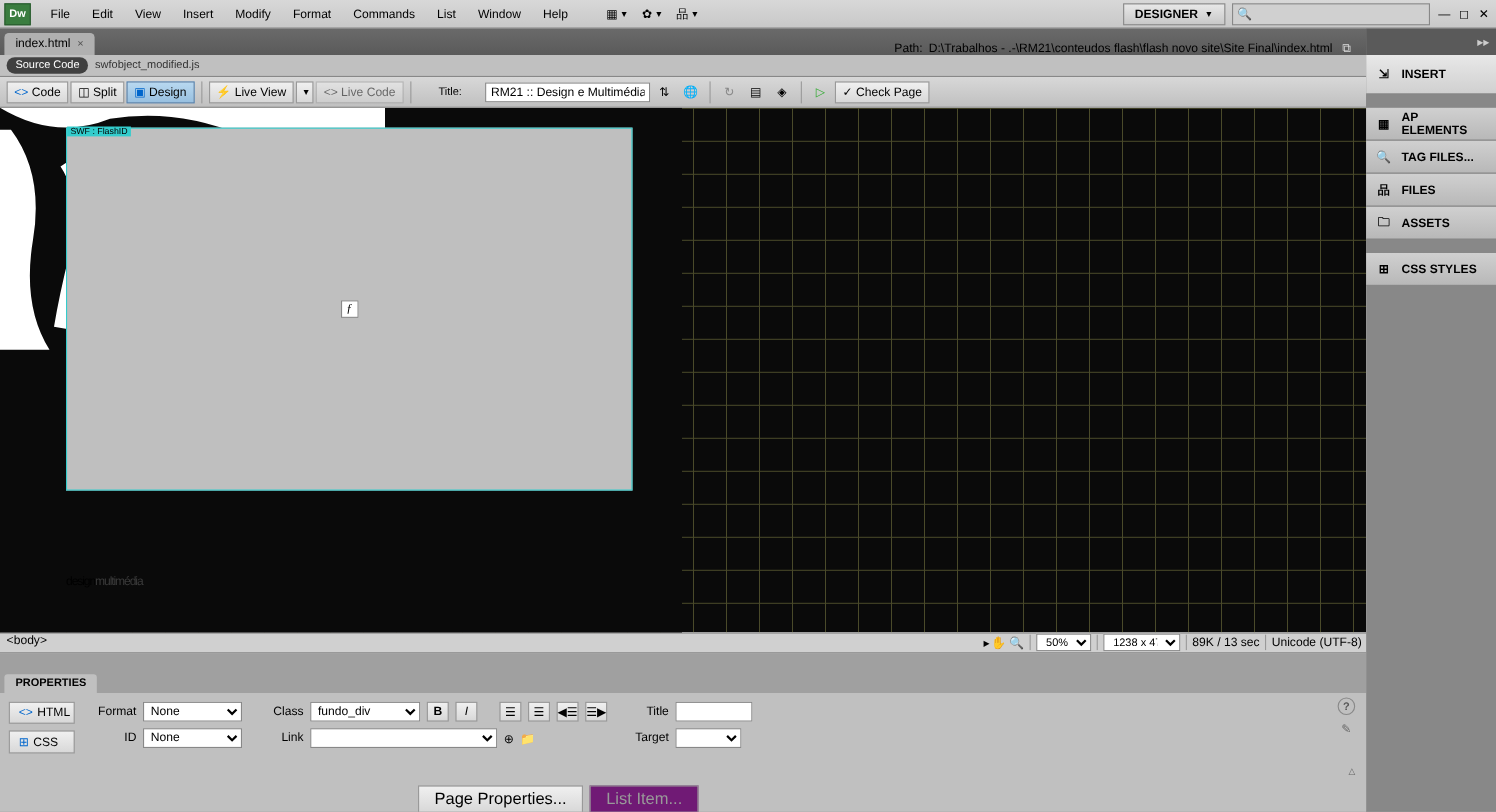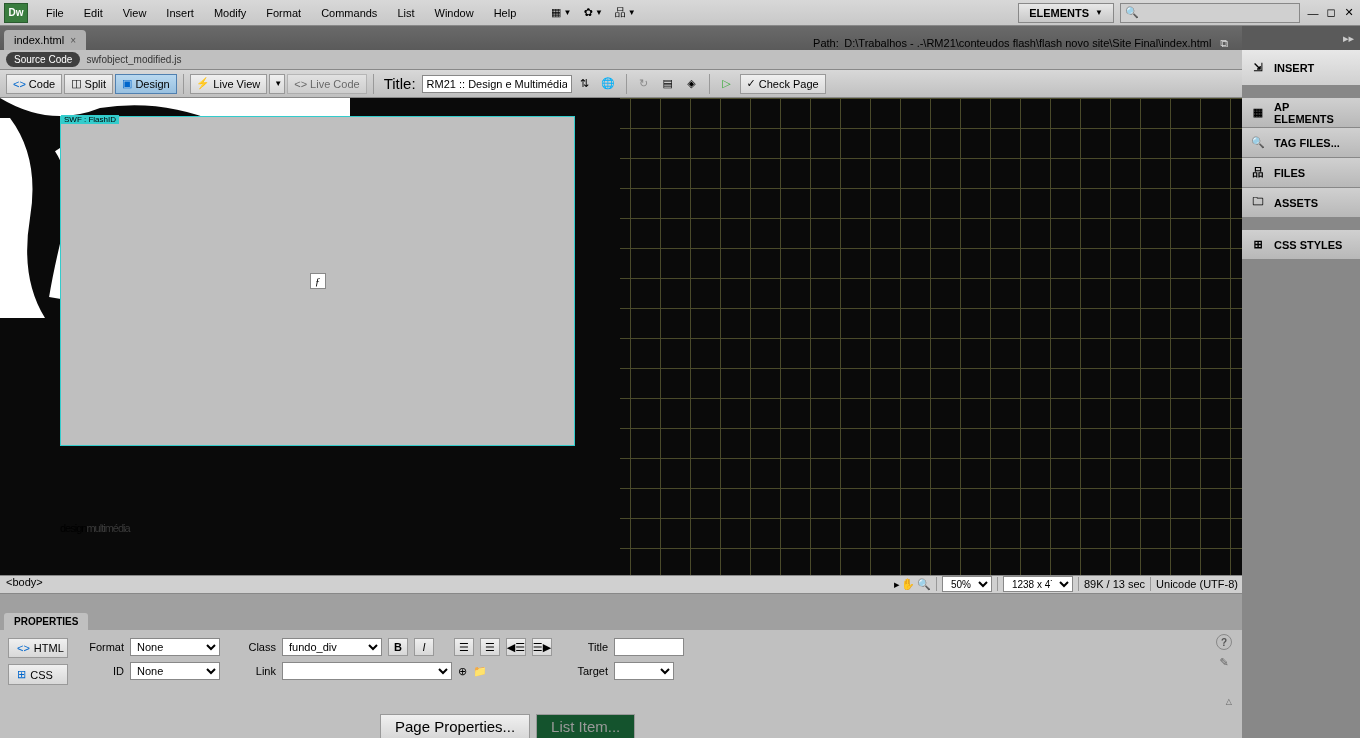--- a/index.html
+++ b/index.html
@@ -22,21 +22,21 @@
 .path-icon{color:#ddd;margin:0 6px}
 
 .source-bar{height:20px;background:#c0c0c0;display:flex;align-items:center;padding-left:6px;gap:6px;border-bottom:1px solid #888}
 .source-pill{background:#404040;color:#fff;padding:2px 8px;border-radius:9px;font-size:10px}
 .source-link{color:#333;font-size:10px}
 
 .toolbar{height:28px;background:linear-gradient(#d8d8d8,#c0c0c0);display:flex;align-items:center;padding:0 6px;gap:2px;border-bottom:1px solid #888}
 .tb-btn{background:linear-gradient(#f0f0f0,#d8d8d8);border:1px solid #999;padding:3px 6px;display:flex;align-items:center;gap:3px;font-size:11px;height:20px}
 .tb-btn.active{background:linear-gradient(#b8d8f0,#98c0e0);border:1px solid #5080b0}
 .tb-sep{width:1px;height:20px;background:#999;margin:0 4px}
-.tb-label{font-size:15px;margin:0 4px}
+.tb-label{font-size:10px;margin:0 19px}
 .tb-input{height:18px;border:1px solid #888;background:#fff;padding:0 4px;width:150px;font-size:11px}
 .tb-icon{width:22px;height:20px;display:flex;align-items:center;justify-content:center;border:1px solid transparent}
 
 .main-area{display:flex;height:492px}
 .canvas-area{flex:1;background:#fff;position:relative;overflow:hidden}
 .canvas-bg{position:absolute;top:0;left:0;right:0;bottom:0;background:#0a0a0a}
 .canvas-grid{position:absolute;top:0;left:0;right:0;bottom:0;background-image:linear-gradient(#8a8a4a 1px,transparent 1px),linear-gradient(90deg,#8a8a4a 1px,transparent 1px);background-size:30px 30px;opacity:0.5}
 .canvas-content-dark{position:absolute;top:0;left:0;width:620px;height:490px;background:#0a0a0a}
 .brush-stroke{position:absolute;top:0;left:0;width:350px;height:230px;overflow:hidden}
 .flash-box{position:absolute;top:18px;left:60px;width:515px;height:330px;background:#bfbfbf;border:1px solid #3cc}
@@ -64,21 +64,21 @@
 .prop-col{display:flex;flex-direction:column;gap:6px}
 .prop-btn{background:linear-gradient(#f0f0f0,#d8d8d8);border:1px solid #999;padding:3px 8px;display:flex;align-items:center;gap:4px;font-size:11px;width:60px}
 .prop-row{display:flex;align-items:center;gap:6px}
 .prop-label{font-size:11px;width:40px;text-align:right}
 .prop-select{height:18px;border:1px solid #888;background:#fff;width:90px;font-size:11px;padding:0 2px}
 .prop-input{height:18px;border:1px solid #888;background:#fff;width:170px;font-size:11px;padding:0 2px}
 .prop-input-sm{width:70px}
 .prop-fmt-btn{width:20px;height:18px;border:1px solid #999;background:linear-gradient(#f0f0f0,#d8d8d8);display:flex;align-items:center;justify-content:center;font-size:11px}
 .prop-bottom-row{display:flex;gap:6px;padding:4px 8px 8px 380px}
 .prop-action-btn{background:linear-gradient(#f0f0f0,#d8d8d8);border:1px solid #999;padding:3px 14px;font-size:15px}
-.prop-action-btn.disabled{color:#999;background:#14532d}
+.prop-action-btn.disabled{color:#999;background:#701a75}
 .prop-help{position:absolute;right:10px;top:4px;width:16px;height:16px;border:1px solid #888;border-radius:8px;display:flex;align-items:center;justify-content:center;font-size:10px;font-weight:bold;color:#555}
 .prop-pencil{position:absolute;right:10px;top:24px;width:16px;height:16px;display:flex;align-items:center;justify-content:center;color:#666}
 .prop-collapse{position:absolute;right:10px;bottom:4px;font-size:8px;color:#666}
 
 .right-sidebar{position:absolute;right:0;top:26px;bottom:0;width:118px;background:#888;z-index:10}
 .dropdown-arrow{font-size:8px;margin-left:2px}
 svg{display:block}
 </style>
 </head>
 <body>
@@ -96,21 +96,21 @@
   <div class="menu-item">Window</div>
   <div class="menu-item">Help</div>
   <div style="width:20px"></div>
   <div class="menu-icon-group">
     <div class="menu-icon-btn">▦<span class="dropdown-arrow">▼</span></div>
     <div class="menu-icon-btn">✿<span class="dropdown-arrow">▼</span></div>
     <div class="menu-icon-btn">品<span class="dropdown-arrow">▼</span></div>
   </div>
   <div class="menu-spacer"></div>
   <div class="designer-btn">
-      <span>ELEMENTS</span>
+      <span>DESIGNER</span>
       <span class="dropdown-arrow">▼</span>
     </div>
   <div class="search-box">
       <span style="color:#888">🔍</span>
     </div>
   <div class="window-controls">
     <div class="window-ctrl">—</div>
     <div class="window-ctrl">◻</div>
     <div class="window-ctrl">✕</div>
   </div>

